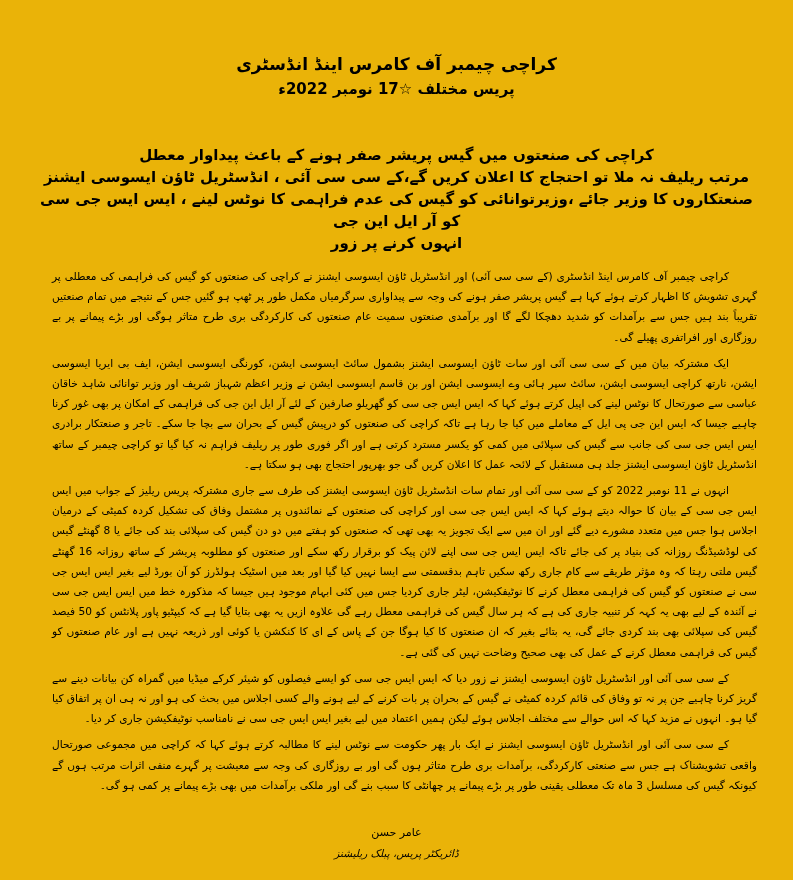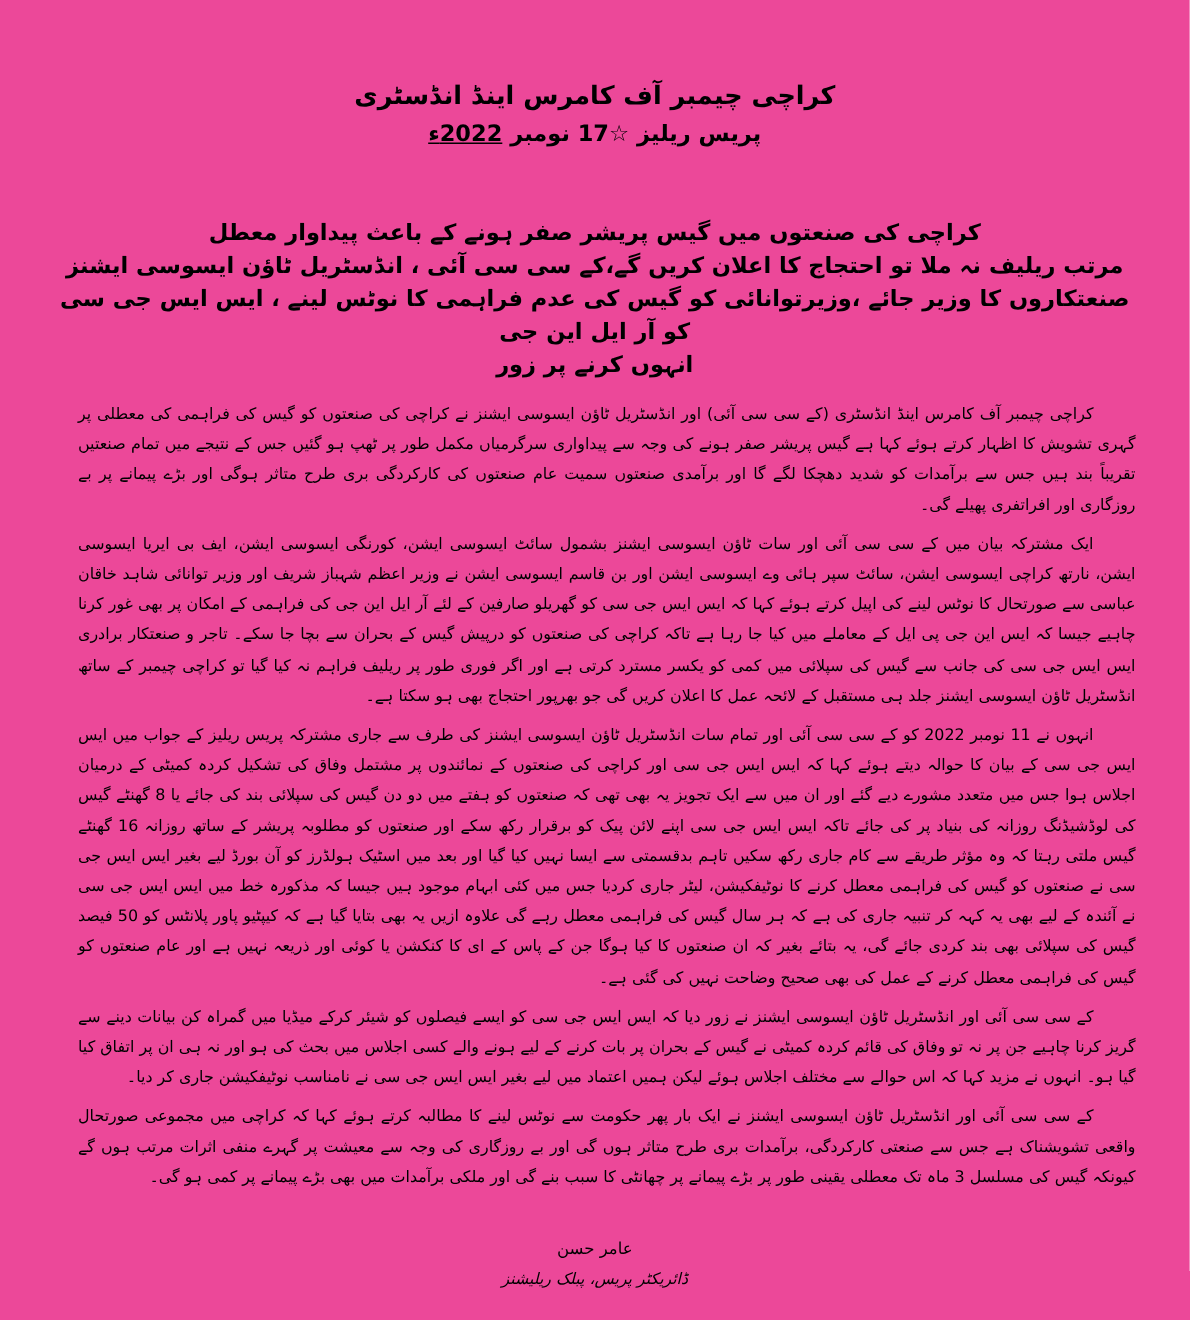--- a/index.html
+++ b/index.html
@@ -1,40 +1,40 @@
 <!DOCTYPE html>
 <html><head>
 <meta charset="utf-8">
 <style>
   html, body { margin: 0; padding: 0; background: #ffffff; }
   body {
     width: 793px; height: 880px; overflow: hidden; position: relative;
     font-family: "DejaVu Sans", sans-serif; color: #000;
   }
-  .page { position: absolute; left: 0; top: 0; width: 793px; height: 880px; background: #ec4899; }
+  .page { position: absolute; left: 0; top: 0; width: 793px; height: 880px; background: #eab308; }
   .hdr { position: absolute; left: 0; right: 0; text-align: center; direction: rtl; font-weight: bold; }
   .h1 { top: 54px; font-size: 17px; }
   .h2 { top: 80px; font-size: 15px; }
-  .h2 .u { text-decoration: underline; }
+  .h2 .u { }
   .headline { position: absolute; left: 40px; right: 40px; top: 126px; text-align: center; direction: rtl;
     font-weight: bold; font-size: 15px; line-height: 22px; margin-top: 18px; }
   .body { position: absolute; left: 36px; right: 36px; top: 266px; direction: rtl; text-align: justify;
     font-size: 10.6px; line-height: 20.2px; }
   .body p { margin: 0 0 6px 16px; text-indent: 28px; }
   .sig { position: absolute; left: 0; right: 0; text-align: center; direction: rtl; font-size: 11px; }
   .sig1 { top: 826px; }
   .sig2 { top: 847px; font-size: 10.5px; font-style: italic; }
 </style>
 </head>
 <body>
 
 <div class="page">
   <div class="hdr h1">کراچی چیمبر آف کامرس اینڈ انڈسٹری</div>
   <div class="hdr h2">
-    <span>پریس ریلیز</span>
+    <span>پریس مختلف</span>
     <span>☆17 نومبر</span>
     <span class="u">2022ء</span>
   </div>
 
   <div class="headline">
     <div>کراچی کی صنعتوں میں گیس پریشر صفر ہونے کے باعث پیداوار معطل</div>
     <div>مرتب ریلیف نہ ملا تو احتجاج کا اعلان کریں گے،کے سی سی آئی ، انڈسٹریل ٹاؤن ایسوسی ایشنز</div>
     <div>صنعتکاروں کا وزیر جائے ،وزیرتوانائی کو گیس کی عدم فراہمی کا نوٹس لینے ، ایس ایس جی سی کو آر ایل این جی</div>
     <div>انہوں کرنے پر زور</div>
   </div>

